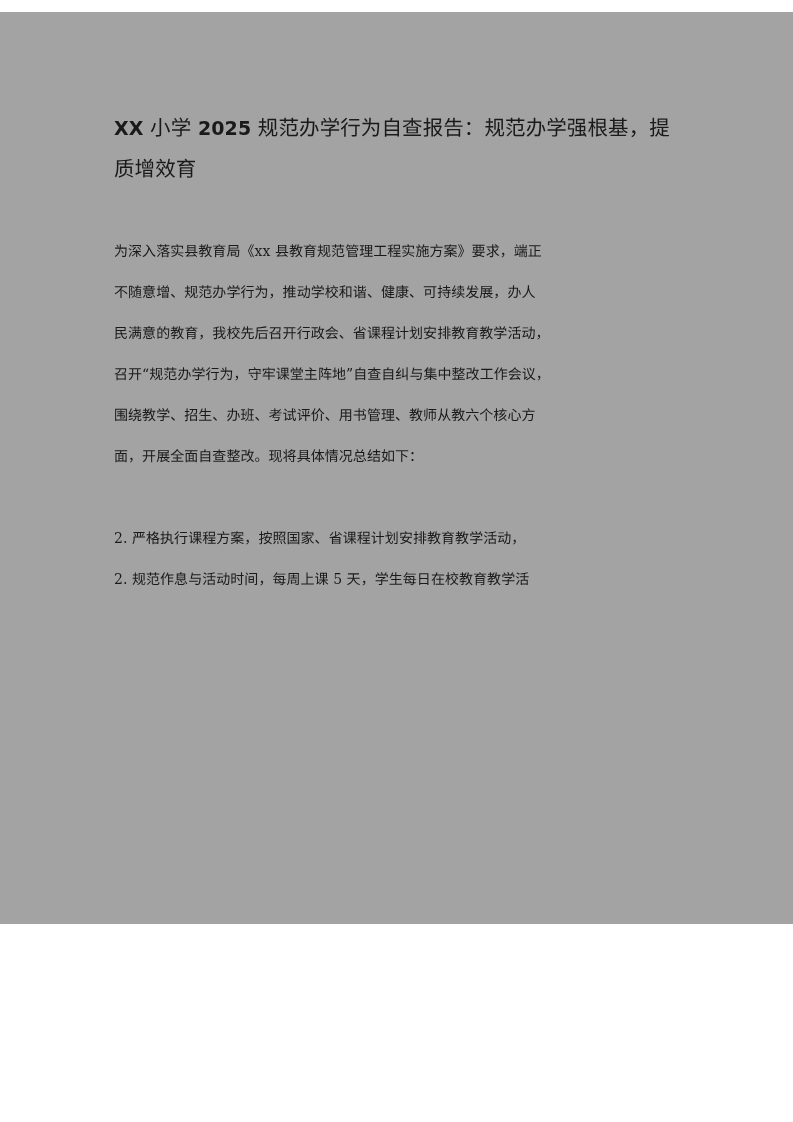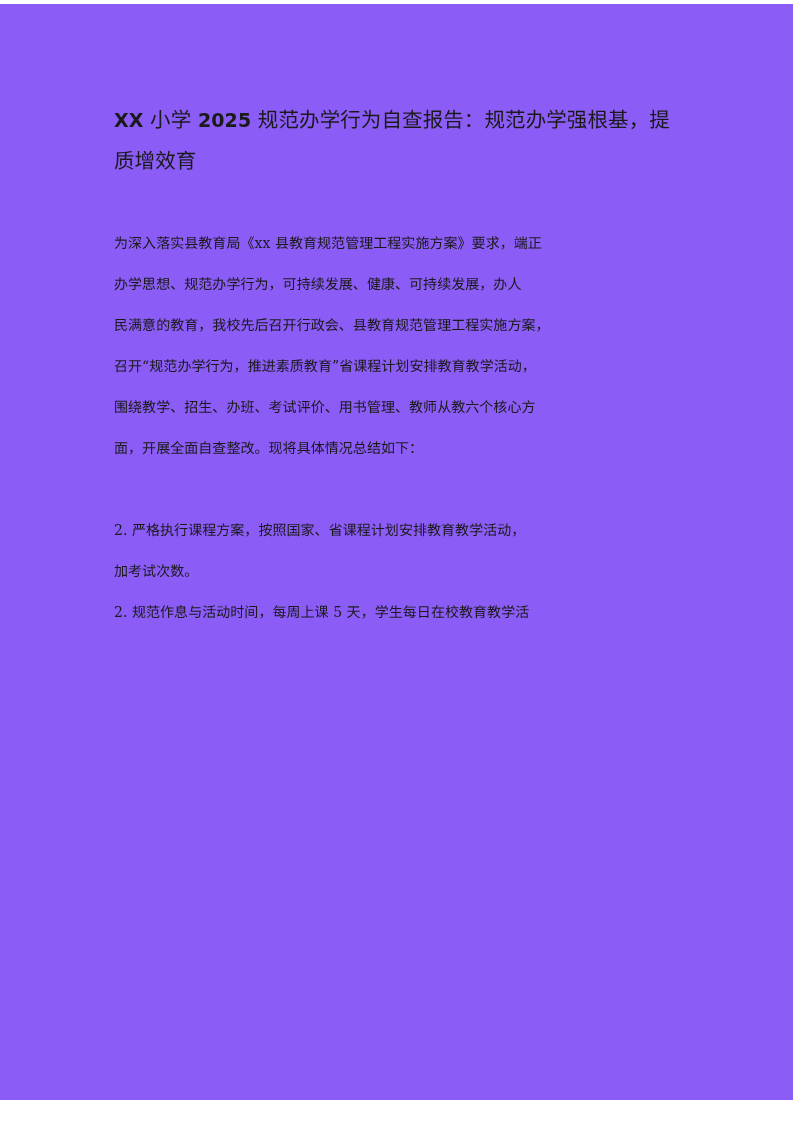--- a/index.html
+++ b/index.html
@@ -9,23 +9,23 @@
     background: #ffffff;
   }
   body {
     font-family: "DejaVu Serif", "Liberation Serif", serif;
     color: #1a1a1a;
     -webkit-font-smoothing: antialiased;
   }
   .page {
     position: relative;
     width: 793px;
-    height: 1096px;
-    margin: 4px auto;
-    background: #8b5cf6;
+    height: 912px;
+    margin: 12px auto;
+    background: #a3a3a3;
     overflow: hidden;
     box-sizing: border-box;
   }
   .doc-body {
     position: absolute;
     left: 114px;
     top: 96px;
     width: 567px;
   }
 
@@ -73,33 +73,32 @@
   <div class="doc-body">
 
     <div class="doc-title">
       <div><span class="lat">XX</span><span> 小学 </span><span class="lat">2025</span><span> 规范办学行为自查报告：规范办学强根基，提质增效育</span></div>
     </div>
 
     <div class="blank-line">&nbsp;</div>
 
     <div class="para">
       <div>为深入落实县教育局《xx 县教育规范管理工程实施方案》要求，端正</div>
-      <div>办学思想、规范办学行为，可持续发展、健康、可持续发展，办人</div>
-      <div>民满意的教育，我校先后召开行政会、县教育规范管理工程实施方案，</div>
-      <div>召开“规范办学行为，推进素质教育”省课程计划安排教育教学活动，</div>
+      <div>不随意增、规范办学行为，推动学校和谐、健康、可持续发展，办人</div>
+      <div>民满意的教育，我校先后召开行政会、省课程计划安排教育教学活动，</div>
+      <div>召开“规范办学行为，守牢课堂主阵地”自查自纠与集中整改工作会议，</div>
       <div>围绕教学、招生、办班、考试评价、用书管理、教师从教六个核心方</div>
       <div>面，开展全面自查整改。现将具体情况总结如下：</div>
     </div>
 
     <div class="blank-line">&nbsp;</div>
 
 
     <div class="para">
       <div>2. 严格执行课程方案，按照国家、省课程计划安排教育教学活动，</div>
-      <div>加考试次数。</div>
     </div>
 
     <div class="para">
       <div>2. 规范作息与活动时间，每周上课 5 天，学生每日在校教育教学活</div>
 
     </div>
 
   </div>
 </div>
 

